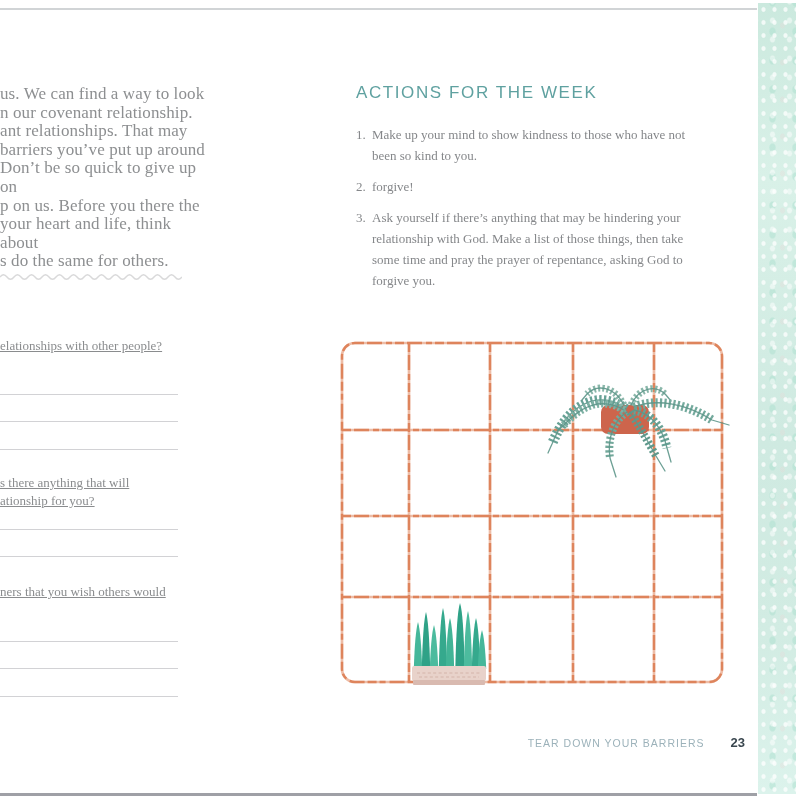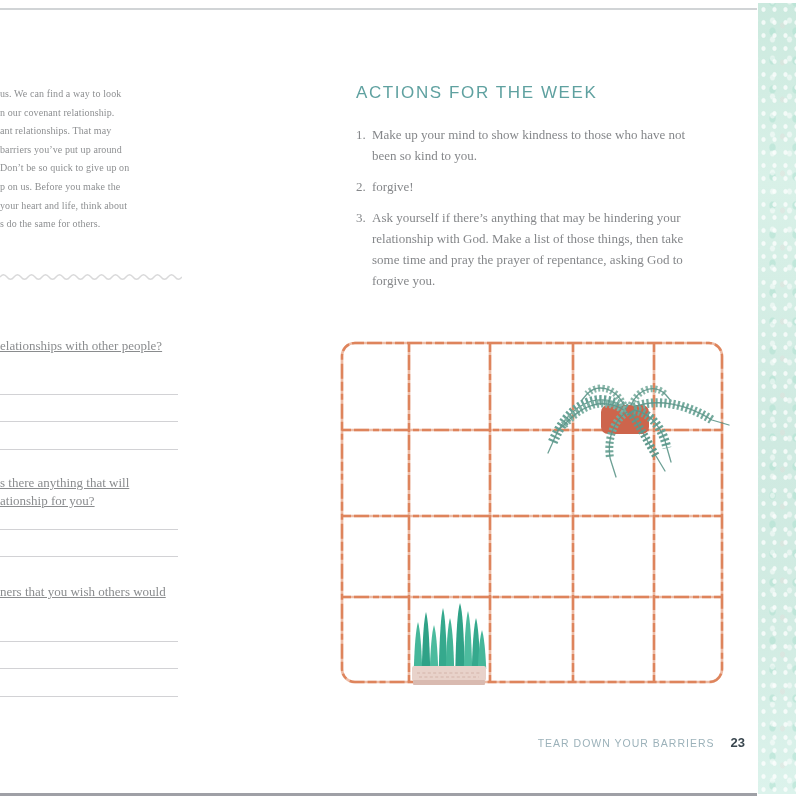--- a/index.html
+++ b/index.html
@@ -23,21 +23,21 @@
       radial-gradient(rgba(255,255,255,.5) 2px, transparent 3.2px),
       radial-gradient(rgba(176,225,209,.55) 2.6px, transparent 3.8px),
       radial-gradient(rgba(235,214,214,.28) 2px, transparent 3px),
       linear-gradient(180deg,#cbe9de 0%,#d9f1e8 22%,#cfeae1 55%,#d2ece3 80%,#dcf3ec 100%);
     background-size:11px 13px,17px 19px,23px 29px,31px 37px,100% 100%;
     background-position:0 0,6px 8px,3px 14px,9px 4px,0 0;
   }
 
   
   .left-col{left:0;top:0;width:220px;height:800px;color:#8d8f91;}
-  .para{position:absolute;left:0;top:85px;width:210px;font-size:10px;line-height:18.6px;letter-spacing:.1px;}
+  .para{position:absolute;left:0;top:85px;width:210px;font-size:17px;line-height:18.6px;letter-spacing:.1px;}
   .qline{position:absolute;left:0;width:210px;font-size:13px;line-height:18.6px;color:#8a8c8e;text-decoration:underline;}
   .rule{position:absolute;left:0;width:178px;height:1px;background:#d2d2d5;}
   .wavy{position:absolute;left:0;top:272px;}
 
   
   .right-col{left:355px;top:0;width:380px;color:#85878a;}
   .heading{
     position:absolute;left:1px;top:83px;margin:0;
     font-family:"Liberation Sans","DejaVu Sans",sans-serif;
     font-weight:400;font-size:17px;letter-spacing:1.6px;color:#5fa1a0;white-space:nowrap;
@@ -47,40 +47,40 @@
   .action-num{position:absolute;left:1px;top:0;}
 
   
   .grid-art{left:335px;top:336px;}
   .gbase{fill:none;stroke:#e0875f;stroke-width:2.7;opacity:.55;}
   .gdash{fill:none;stroke:#dd7f55;stroke-width:2.4;stroke-dasharray:9 3 15 4 6 3;opacity:.9;}
   .feather{fill:none;stroke-dasharray:2.2 2.2;stroke-linecap:butt;}
   .rib{fill:none;stroke:#5d968a;stroke-width:1.3;stroke-linecap:round;opacity:.9;}
 
   
-  .footer{top:735px;right:55px;display:flex;align-items:baseline;gap:8px;
+  .footer{top:735px;right:55px;display:flex;align-items:baseline;gap:18px;
     font-family:"Liberation Sans","DejaVu Sans",sans-serif;}
   .chapter{font-size:10.5px;letter-spacing:1px;color:#9cb2ba;white-space:nowrap;}
   .pagenum{font-size:13px;font-weight:bold;color:#3a474f;margin-left:8px;}
 </style>
 </head>
 <body>
 
 <div class="abs edge-top"></div>
 <div class="abs edge-bottom"></div>
 <div class="abs mint-band"></div>
 
 <section class="abs left-col">
   <div class="para">
     <div>us. We can find a way to look</div>
     <div>n our covenant relationship.</div>
     <div>ant relationships. That may</div>
     <div>barriers you’ve put up around</div>
     <div>Don’t be so quick to give up on</div>
-    <div>p on us. Before you make the</div>
+    <div>p on us. Before you there the</div>
     <div>your heart and life, think about</div>
     <div>s do the same for others.</div>
   </div>
 
   <svg class="wavy" width="182" height="10" viewBox="0 0 182 10">
     <path d="M0,5 q3.5,-4.6 7,0 t7,0 t7,0 t7,0 t7,0 t7,0 t7,0 t7,0 t7,0 t7,0 t7,0 t7,0 t7,0 t7,0 t7,0 t7,0 t7,0 t7,0 t7,0 t7,0 t7,0 t7,0 t7,0 t7,0 t7,0 t7,0" fill="none" stroke="#d9d9da" stroke-width="1.4"></path>
   </svg>
 
   <div class="qline" style="top:337px;">elationships with other people?</div>
   <div class="rule" style="top:394px;"></div>

